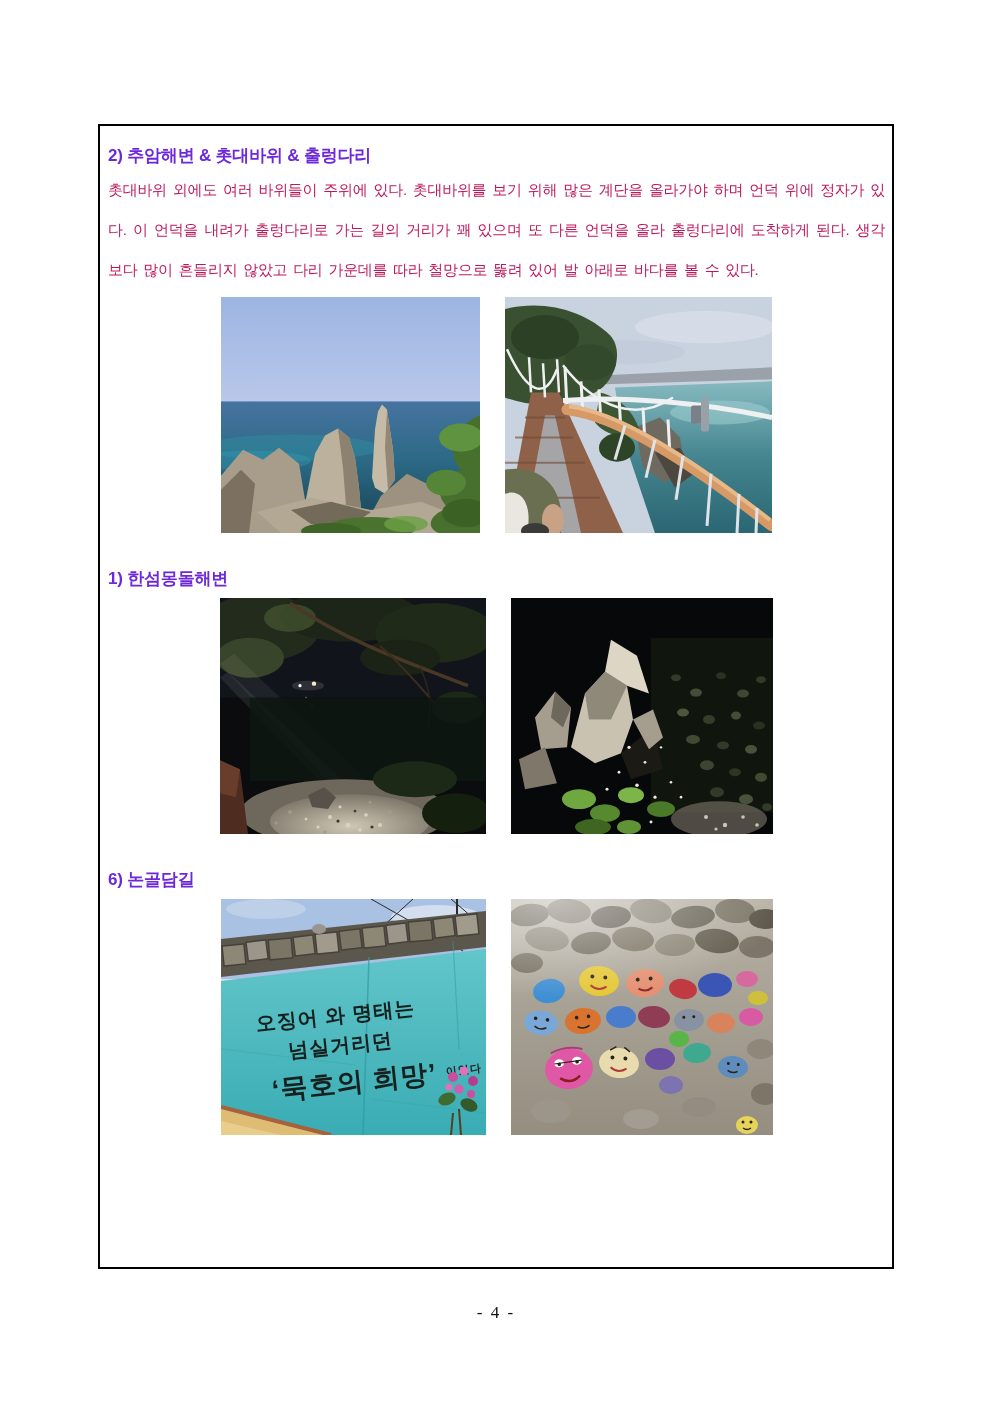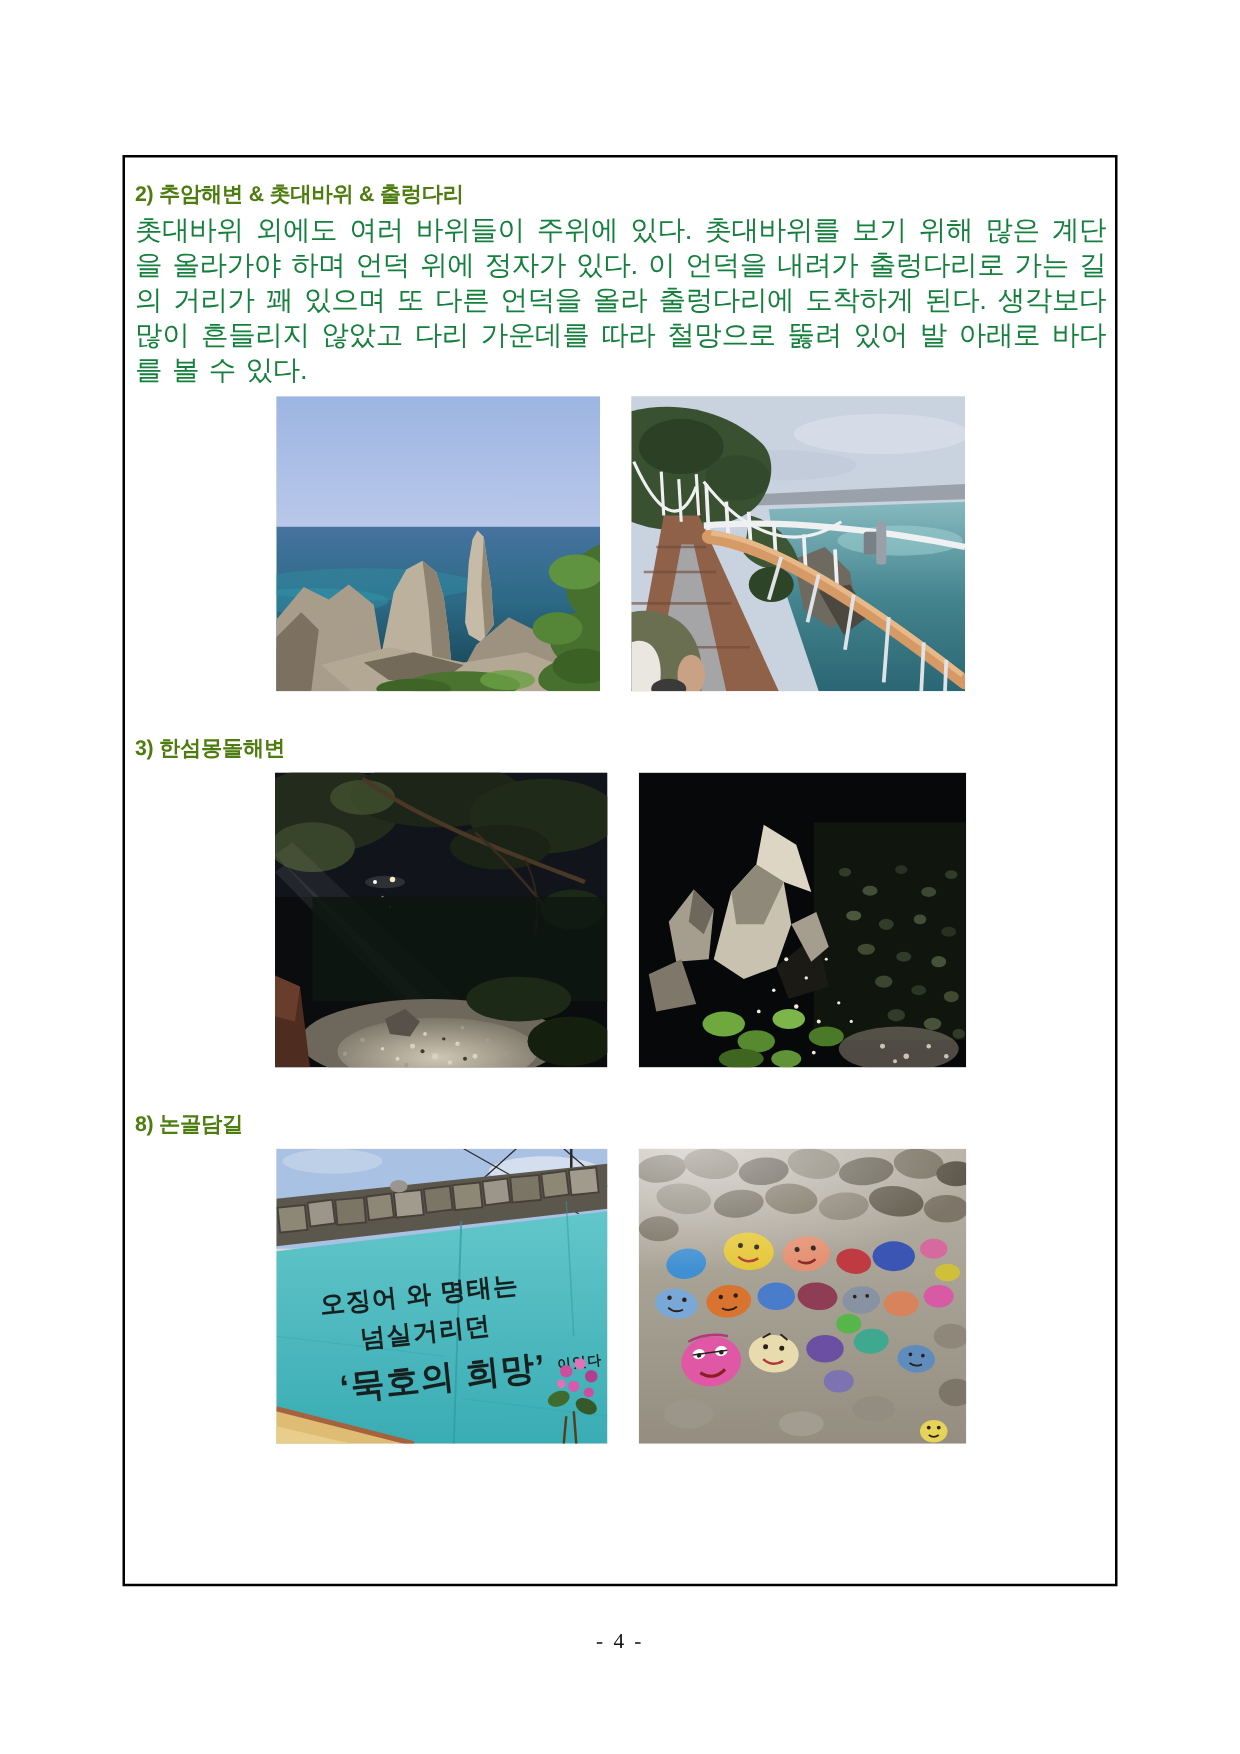--- a/index.html
+++ b/index.html
@@ -5,24 +5,24 @@
   html,body{margin:0;padding:0;}
   body{
     width:992px;height:1403px;position:relative;background:#ffffff;
     font-family:"Liberation Sans","DejaVu Sans",sans-serif;color:#2b2b2b;
   }
   .frame{
     position:absolute;left:98px;top:124px;width:796px;height:1145px;
     border:2px solid #000;box-sizing:border-box;background:#fff;
     padding:18px 7px 0 8px;overflow:hidden;
   }
-  .sec-title{font-size:17px;font-weight:bold;line-height:24px;margin:0;color:#4d7c0f;letter-spacing:-0.2px;}
+  .sec-title{font-size:17px;font-weight:bold;line-height:24px;margin:0;color:#6d28d9;letter-spacing:-0.2px;}
   .sec-title.spaced{margin-top:34px;}
   .sec-body{
-    font-size:22px;line-height:28px;margin:2px 0 0 0;color:#15803d;
+    font-size:15px;line-height:40px;margin:2px 0 0 0;color:#be185d;
     text-align:justify;text-align-last:left;letter-spacing:-0.3px;word-spacing:2px;
   }
   .photo-row{display:flex;justify-content:center;gap:25px;margin-top:7px;}
   .photo{height:236px;overflow:hidden;background:#ddd;}
   .photo svg{display:block;width:100%;height:100%;}
   .p-w259{width:259px;} .p-w267{width:267px;} .p-w266{width:266px;}
   .p-w262{width:262px;} .p-w265{width:265px;}
   .page-num{
     position:absolute;top:1303px;left:0;width:992px;text-align:center;
     font-family:"Liberation Serif","DejaVu Serif",serif;
@@ -135,21 +135,21 @@
         <g>
           <path d="M0,172 C32,166 62,186 56,235 L0,235 Z" fill="#6b6f52"></path>
           <path d="M0,196 C16,190 28,206 22,235 L0,235 Z" fill="#e9e7e0"></path>
           <ellipse cx="48" cy="222" rx="11" ry="16" fill="#c9a286"></ellipse>
           <ellipse cx="30" cy="233" rx="14" ry="8" fill="#3a3a38"></ellipse>
         </g>
       </svg>
     </div>
   </div>
 
-  <h2 class="sec-title spaced">3) 한섬몽돌해변</h2>
+  <h2 class="sec-title spaced">1) 한섬몽돌해변</h2>
 
   <div class="photo-row">
     <div class="photo p-w266" role="img" aria-label="한섬몽돌해변 야경">
       <svg viewBox="0 0 266 237" preserveAspectRatio="none">
         <defs>
           <radialGradient id="peb1" cx="0.5" cy="0.6" r="0.7">
             <stop offset="0" stop-color="#cfc7b4"></stop>
               <stop offset="1" stop-color="#cfc7b4" stop-opacity="0"></stop>
           </radialGradient>
         </defs>
@@ -271,21 +271,21 @@
           <circle cx="195" cy="220" r="2"></circle>
             <circle cx="214" cy="228" r="2.2"></circle>
             <circle cx="232" cy="220" r="1.8"></circle>
           <circle cx="205" cy="232" r="1.6"></circle>
             <circle cx="246" cy="228" r="1.8"></circle>
         </g>
       </svg>
     </div>
   </div>
 
-  <h2 class="sec-title spaced">8) 논골담길</h2>
+  <h2 class="sec-title spaced">6) 논골담길</h2>
 
   <div class="photo-row">
     <div class="photo p-w265" role="img" aria-label="논골담길 벽화">
       <svg viewBox="0 0 265 236" preserveAspectRatio="none">
         <defs>
           <linearGradient id="wallg" x1="0" y1="0" x2="0" y2="1">
             <stop offset="0" stop-color="#62c6ca"></stop>
               <stop offset="1" stop-color="#3aacb4"></stop>
           </linearGradient>
         </defs>

